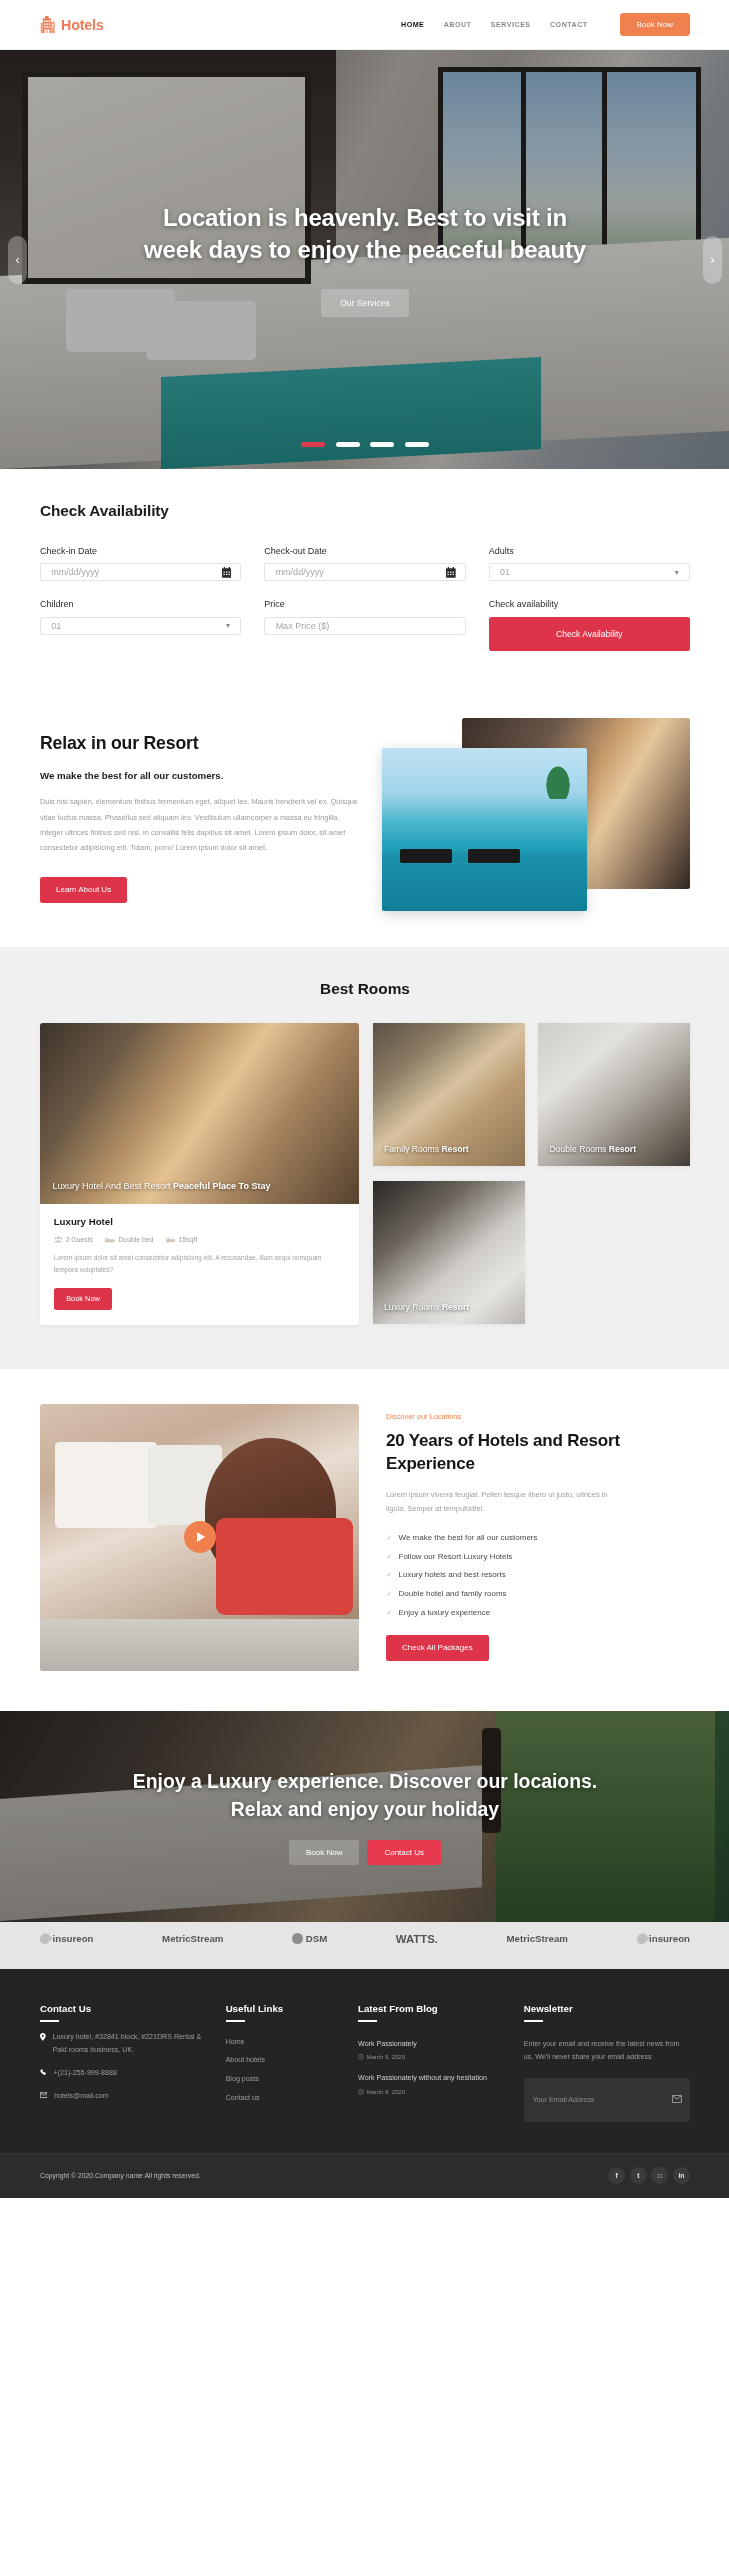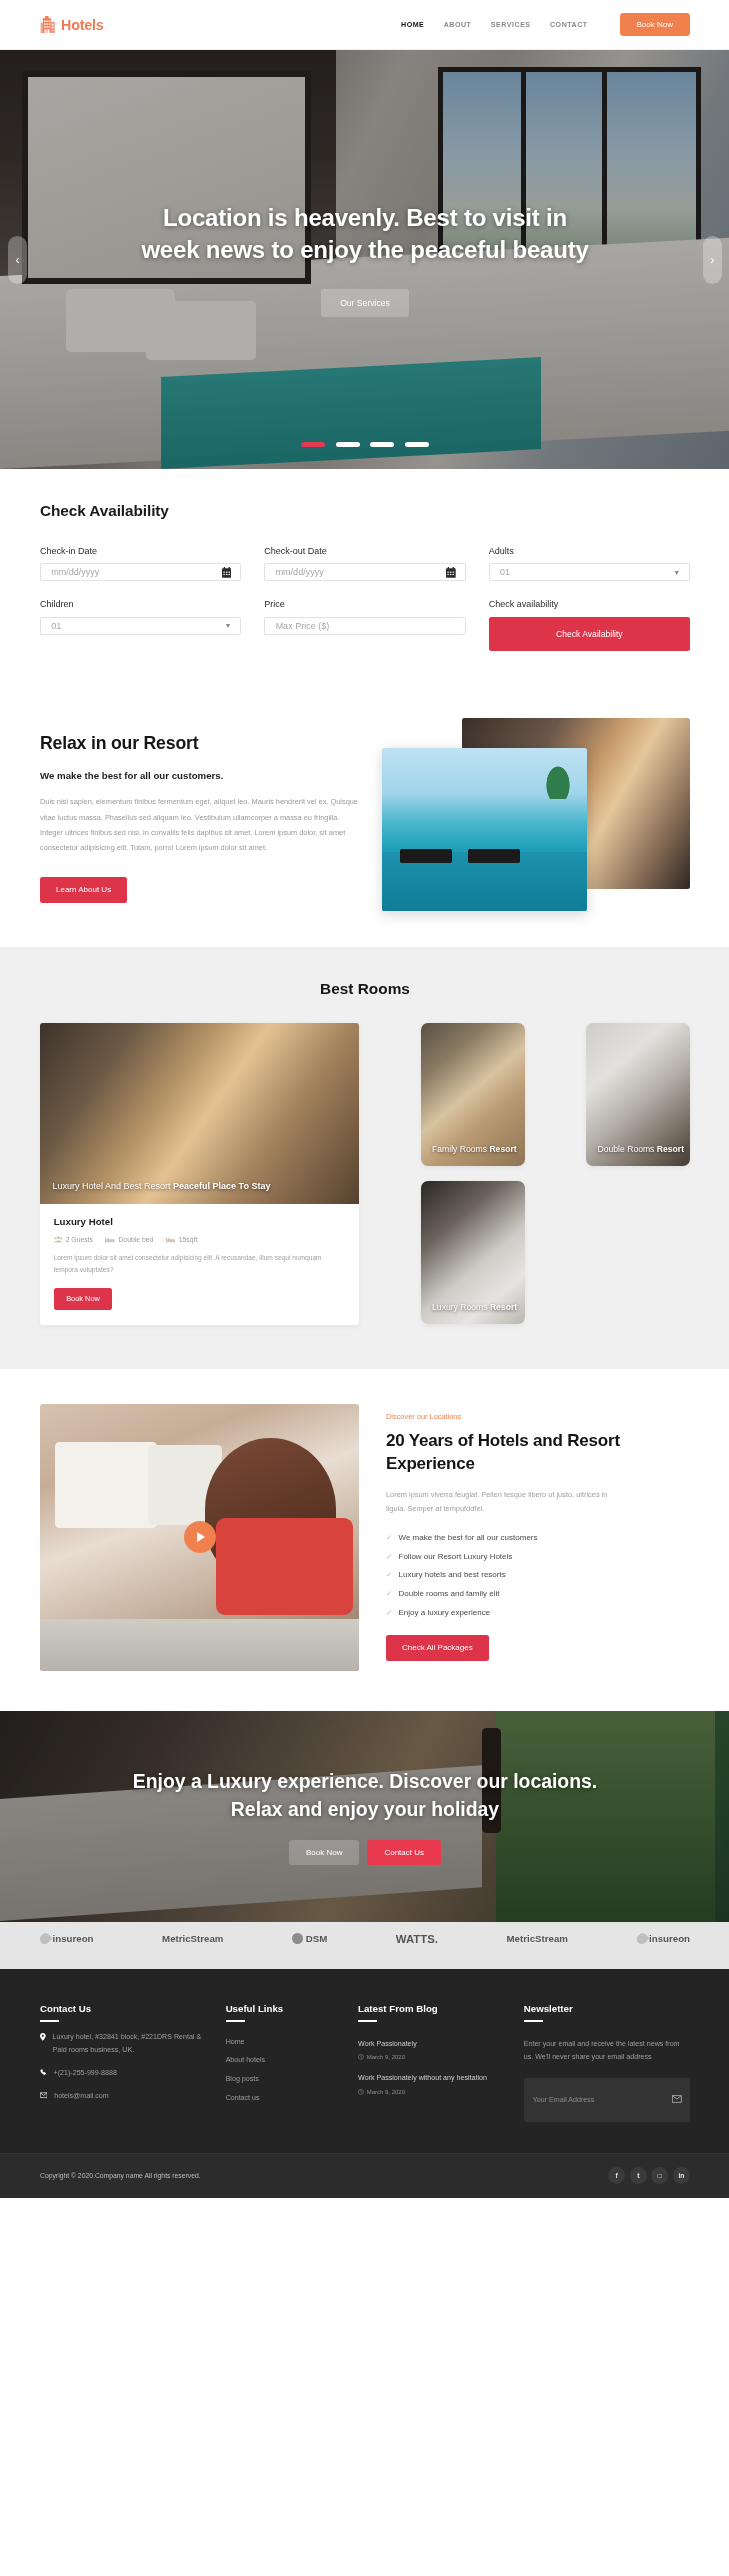--- a/index.html
+++ b/index.html
@@ -101,21 +101,21 @@
     text-shadow:0 0.6px 3.4px rgba(0,0,0,.6);}
   .room-main-img .cap b{font-weight:bold;}
   .room-body{padding:12.5px 13.7px 15px;}
   .room-body h3{font-size:9.7px;font-weight:bold;color:#1b1b1b;margin-bottom:9px;}
   .room-meta{display:flex;gap:12.5px;align-items:center;margin-bottom:9px;color:#9b9b9b;font-size:6.8px;}
   .room-meta span{display:flex;align-items:center;gap:3.4px;}
   .room-meta svg{fill:#cfc8bb;}
   .room-body p{font-size:6.6px;line-height:1.85;color:#a3a3a3;margin-bottom:11.4px;}
   .book-sm{background:#dd3449;color:#fff;border:none;border-radius:2.3px;padding:6.3px 12.5px;font-size:7.4px;
     font-family:"Liberation Sans",sans-serif;cursor:pointer;}
-  .room-card{position:relative;border-radius:7px;overflow:hidden;height:143px;box-shadow:0 1.1px 5.7px rgba(0,0,0,.06);margin-left:48px;}
+  .room-card{position:relative;border-radius:0;overflow:hidden;height:143px;box-shadow:0 1.1px 5.7px rgba(0,0,0,.06);}
   .room-card .cap{position:absolute;left:11.4px;bottom:11.4px;color:#fff;font-size:8.6px;text-shadow:0 0.6px 3.4px rgba(0,0,0,.65);}
   .room-card .cap b{font-weight:bold;}
   .rc1{background:linear-gradient(140deg,#5a5044 0%,#8a7b63 25%,#d8c3a0 48%,#b99a72 66%,#8d7554 100%);}
   .rc2{background:linear-gradient(140deg,#cfcdc9 0%,#e3e1dd 30%,#b3aea7 55%,#776d63 80%,#433c35 100%);}
   .rc3{background:linear-gradient(140deg,#2a2623 0%,#6b645c 30%,#cfccc7 58%,#e6e4e1 78%,#b9b5b0 100%);}
   .rc4{background:linear-gradient(140deg,#1b1613 0%,#3c2f24 28%,#a8763c 50%,#7d5a33 72%,#241c16 100%);}
 
   
   .years{padding:35px 0 40px;background:#fff;}
   .years .container{display:flex;gap:27px;align-items:flex-start;}
@@ -236,21 +236,21 @@
           <i style="left:31%"></i>
           <i style="left:63%"></i>
         </div>
       <div class="hero-bed"></div>
       <div class="hero-throw"></div>
       <div class="hero-pillow" style="left:9%;bottom:28%;width:15%;height:15%"></div>
       <div class="hero-pillow" style="left:20%;bottom:26%;width:15%;height:14%"></div>
     </div>
     <div class="hero-overlay"></div>
     <div class="hero-content">
-      <h1 class="hero-title">Location is heavenly. Best to visit in week news to enjoy the peaceful beauty</h1>
+      <h1 class="hero-title">Location is heavenly. Best to visit in week days to enjoy the peaceful beauty</h1>
       <button class="hero-cta">Our Services</button>
     </div>
     <div class="hero-arrow left">‹</div>
     <div class="hero-arrow right">›</div>
     <div class="hero-dots">
       <span class="on"></span>
       <span></span>
       <span></span>
       <span></span>
     </div>
@@ -436,21 +436,21 @@
           <li>
               <span class="ck">✓</span>
               <span>Follow our Resort Luxury Hotels</span>
             </li>
           <li>
               <span class="ck">✓</span>
               <span>Luxury hotels and best resorts</span>
             </li>
           <li>
               <span class="ck">✓</span>
-              <span>Double rooms and family elit</span>
+              <span>Double hotel and family rooms</span>
             </li>
           <li>
               <span class="ck">✓</span>
               <span>Enjoy a luxury experience</span>
             </li>
         </ul>
         <button class="red-btn">Check All Packages</button>
       </div>
     </div>
   </section>

